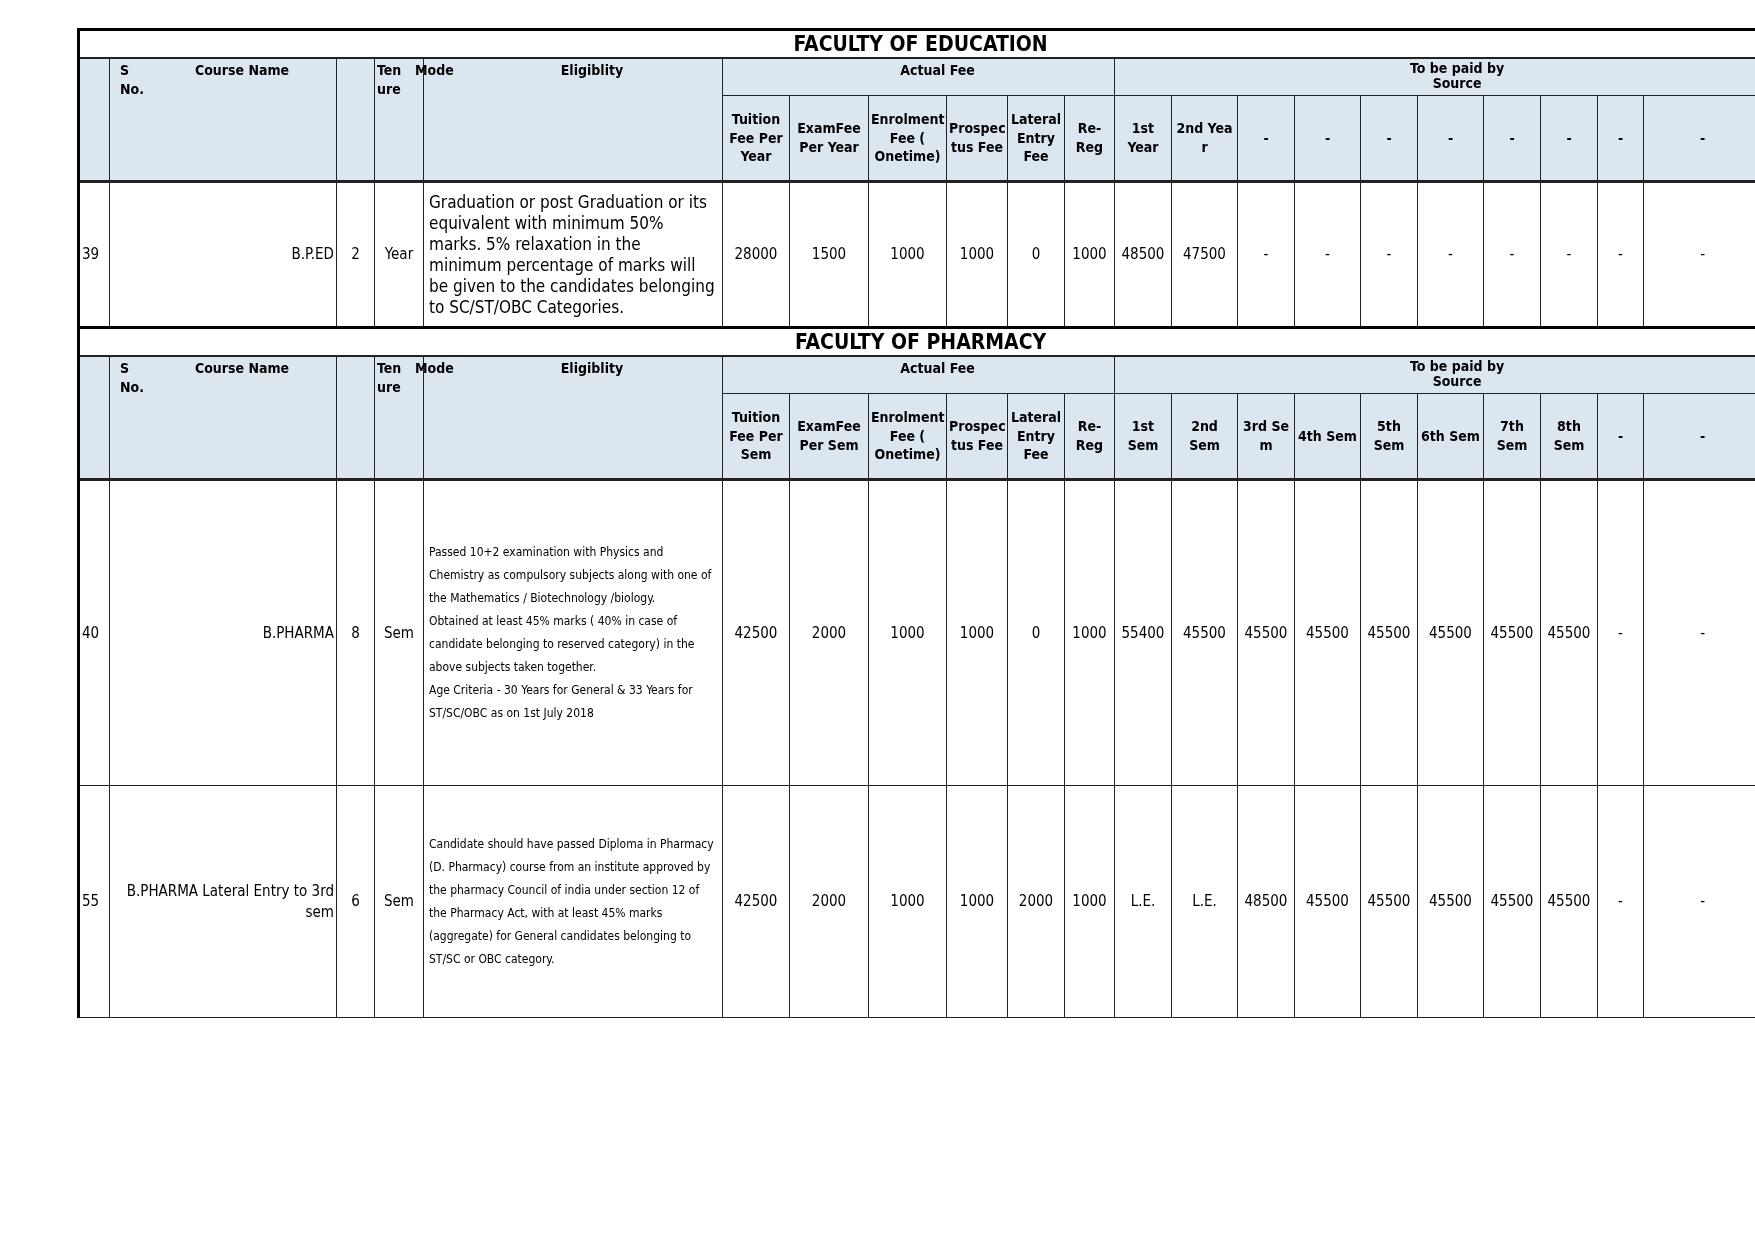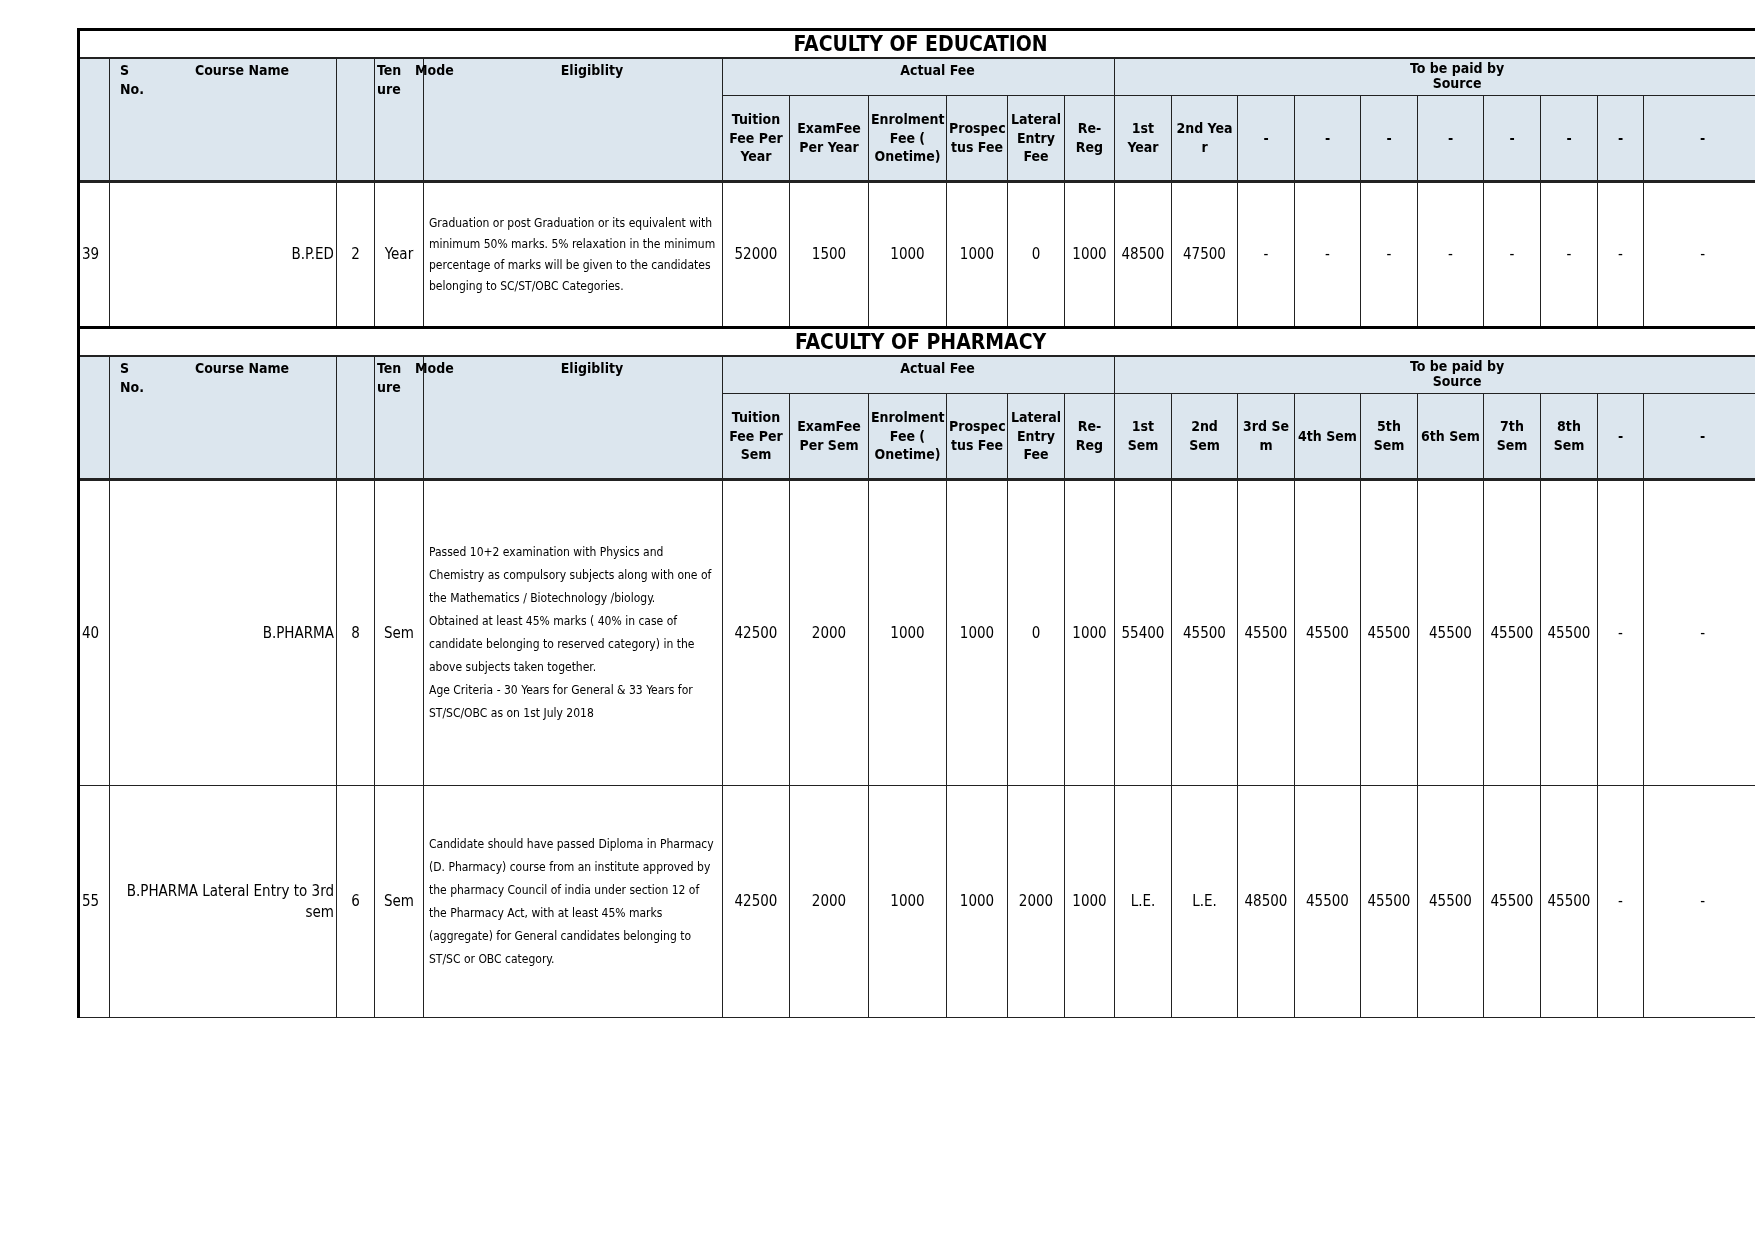--- a/index.html
+++ b/index.html
@@ -8,21 +8,21 @@
   table{border-collapse:collapse;table-layout:fixed;width:1685px;margin-left:40px;}
   td,th{border:1px solid #222;padding:0 2px;font-size:15px;line-height:1.35;vertical-align:middle;}
   th{background:#dce6ee;font-weight:bold;text-align:center;font-size:14px;}
   .faculty td{font-weight:bold;font-size:21px;text-align:center;background:#fff;border-top:3px solid #000;border-bottom:2px solid #222;height:26px;line-height:26px;padding:0;}
   .grp th{height:34px;vertical-align:top;padding-top:2px;padding-left:40px;}
   .sub th{height:84px;}
   .data td{text-align:center;}
   .data td.name{text-align:right;padding-left:6px;}
   .data td.sno{text-align:left;padding-right:2px;}
   .data td.elig{text-align:left;padding:4px 4px 4px 5px;font-size:12px;line-height:23px;white-space:pre-line;}
-  .bped td.elig{font-size:12px;line-height:21px;}
+  .bped td.elig{font-size:17px;line-height:21px;}
   .r39{height:146px;}
   .r40{height:306px;}
   .r41{height:232px;}
   .thick-top td{border-top:3px solid #222;}
   .outer{border-left:3px solid #000;}
 </style>
 </head>
 <body>
 
 <div class="sheet">
@@ -81,21 +81,21 @@
         <th>-</th>
         <th>-</th>
         <th>-</th>
       </tr>
       <tr class="data bped r39 thick-top">
         <td class="sno outer">39</td>
         <td class="name">B.P.ED</td>
         <td>2</td>
         <td>Year</td>
         <td class="elig">Graduation or post Graduation or its equivalent with minimum 50% marks. 5% relaxation in the minimum percentage of marks will be given to the candidates belonging to SC/ST/OBC Categories.</td>
-        <td>52000</td>
+        <td>28000</td>
         <td>1500</td>
         <td>1000</td>
         <td>1000</td>
         <td>0</td>
         <td>1000</td>
         <td>48500</td>
         <td>47500</td>
         <td>-</td>
         <td>-</td>
         <td>-</td>

